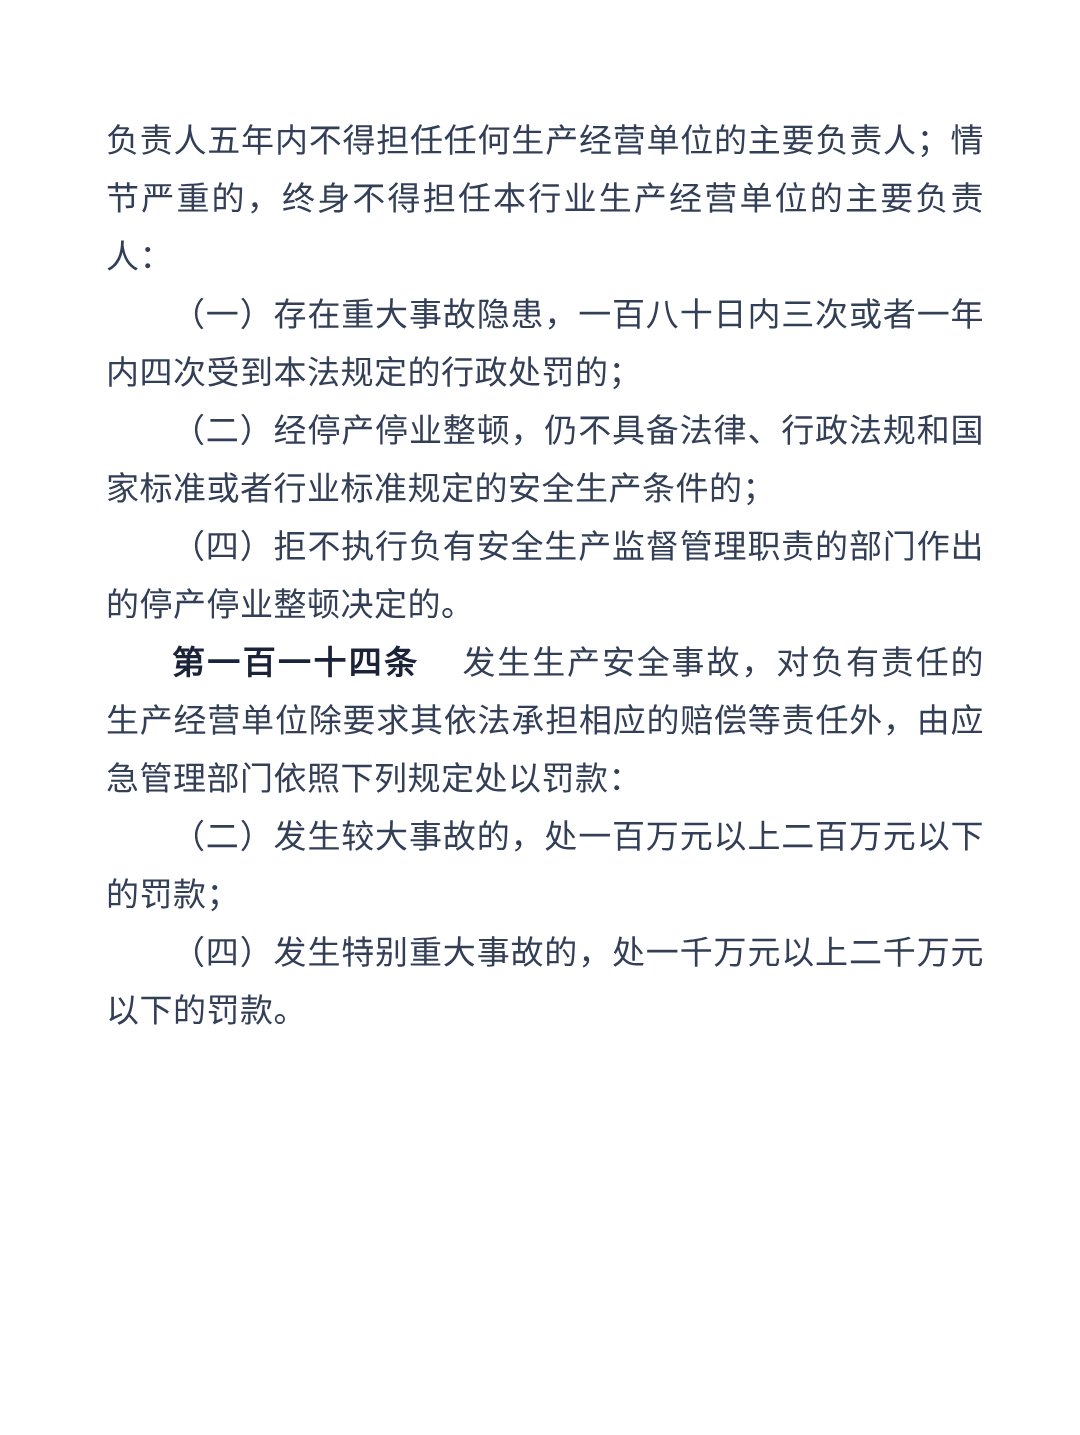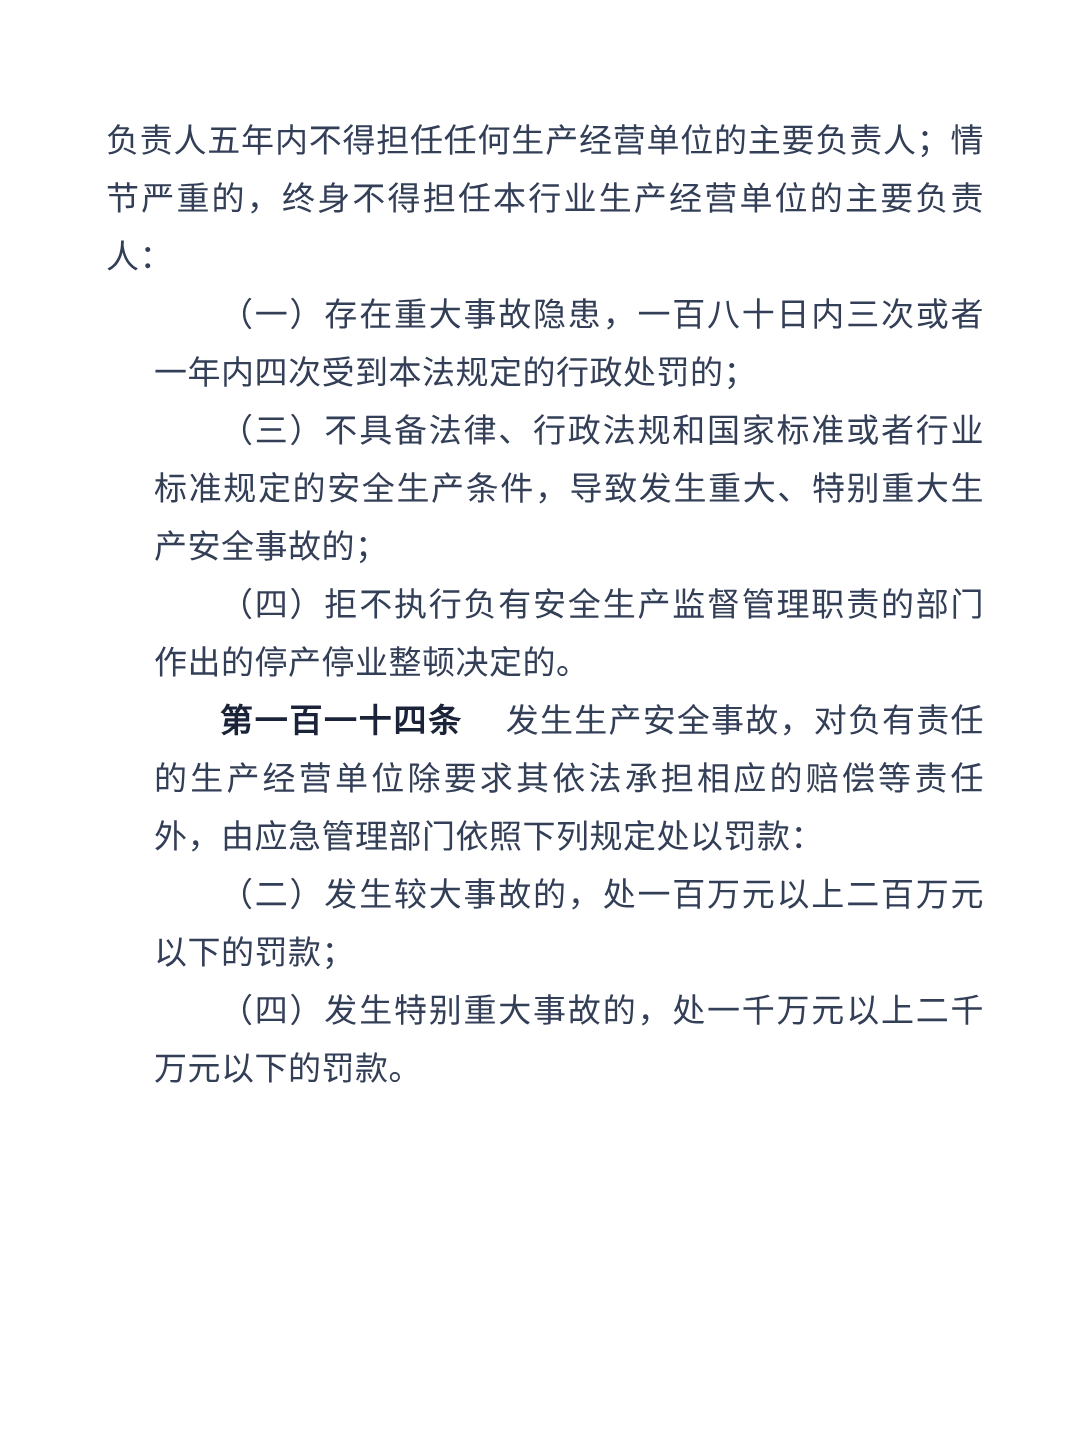--- a/index.html
+++ b/index.html
@@ -25,36 +25,35 @@
     text-align: justify;
     text-justify: inter-ideograph;
     letter-spacing: 0.5px;
   }
   p.para {
     margin: 0;
     padding: 0;
   }
   p.para.indent {
     text-indent: 2em;
-    margin-left: 48px;
   }
   .article-no {
     font-family: Liberation Sans, sans-serif;
     font-weight: 700;
     color: #1b2339;
     margin-right: 1.3em;
     letter-spacing: 1px;
   }
 </style>
 </head>
 <body>
 
 <div class="page">
   <div class="text-block">
       <p class="para"><span>负责人五年内不得担任任何生产经营单位的主要负责人；情节严重的，终身不得担任本行业生产经营单位的主要负责人：</span></p>
       <p class="para indent"><span>（一）存在重大事故隐患，一百八十日内三次或者一年内四次受到本法规定的行政处罚的；</span></p>
-      <p class="para indent"><span>（三）不具备法律、行政法规和国家标准或者行业标准规定的安全生产条件，导致发生重大、特别重大生产安全事故的；</span></p>
+      <p class="para indent"><span>（二）经停产停业整顿，仍不具备法律、行政法规和国家标准或者行业标准规定的安全生产条件的；</span></p>
       <p class="para indent"><span>（四）拒不执行负有安全生产监督管理职责的部门作出的停产停业整顿决定的。</span></p>
       <p class="para indent"><span class="article-no">第一百一十四条</span><span>发生生产安全事故，对负有责任的生产经营单位除要求其依法承担相应的赔偿等责任外，由应急管理部门依照下列规定处以罚款：</span></p>
       <p class="para indent"><span>（二）发生较大事故的，处一百万元以上二百万元以下的罚款；</span></p>
       <p class="para indent"><span>（四）发生特别重大事故的，处一千万元以上二千万元以下的罚款。</span></p>
     </div>
 </div>
 
 </body></html>

